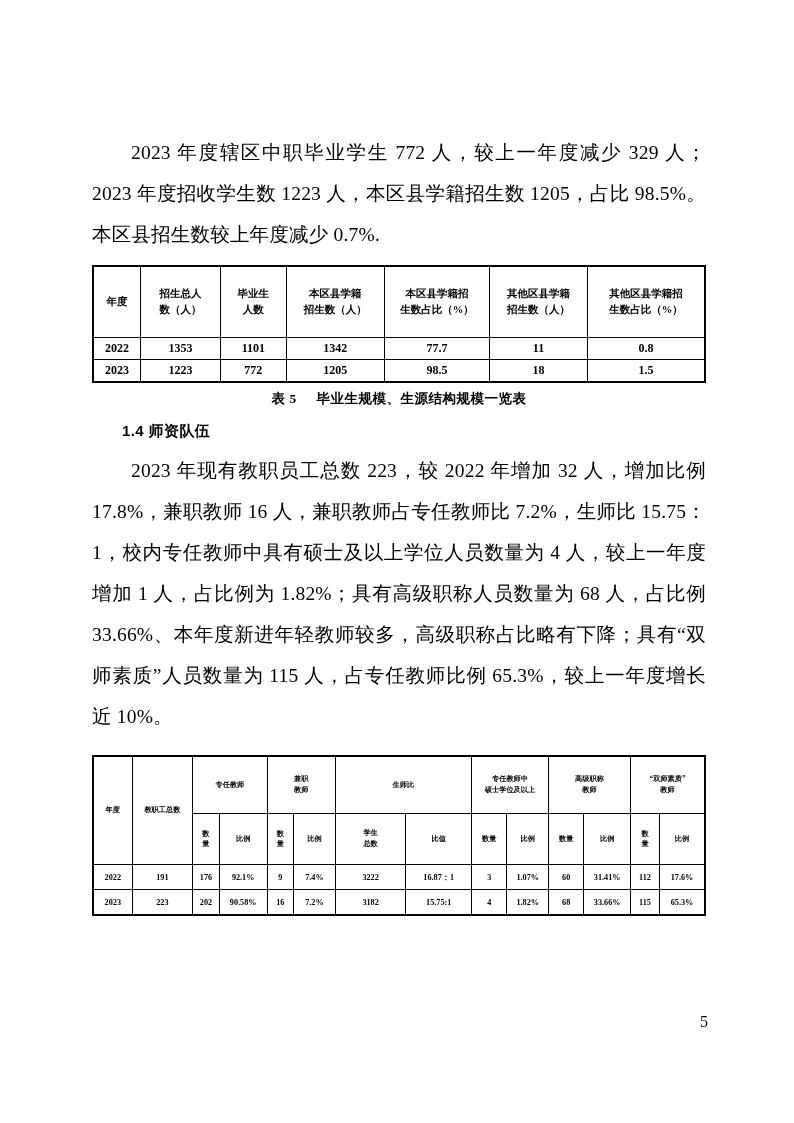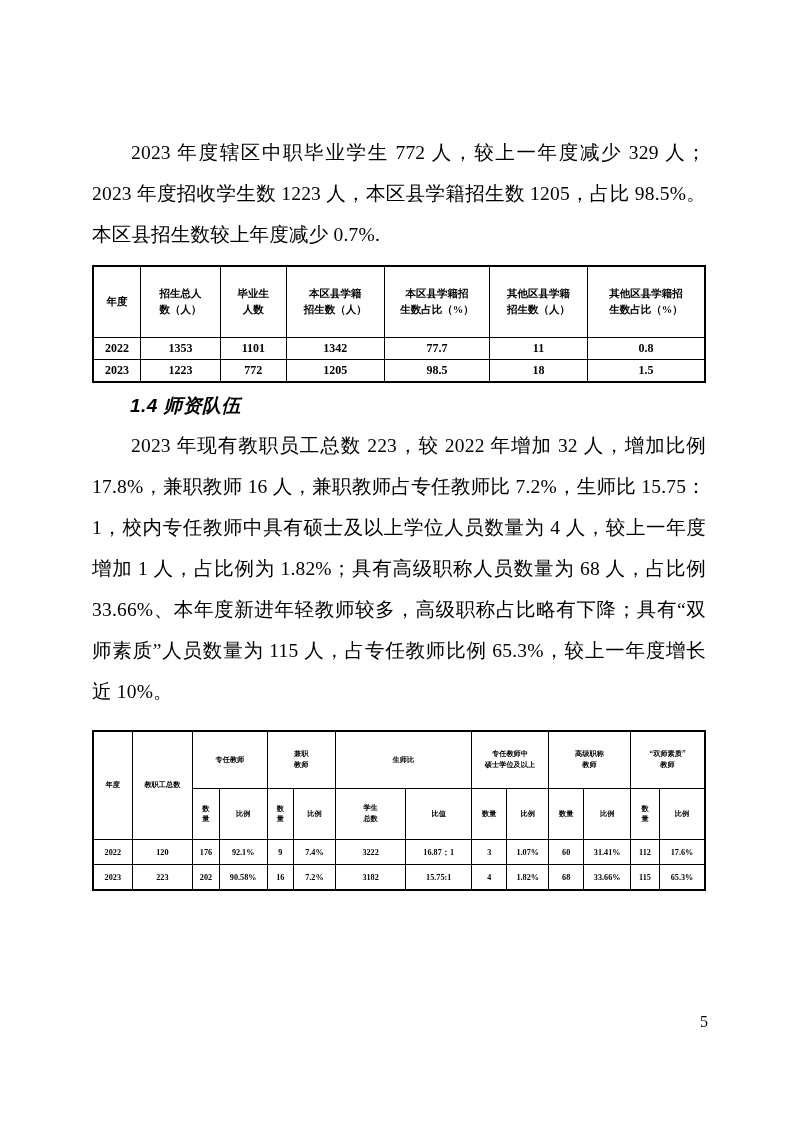--- a/index.html
+++ b/index.html
@@ -36,27 +36,26 @@
     text-justify: inter-ideograph;
     text-indent: 2em;
     margin: 0;
     letter-spacing: 0.2px;
   }
   .para.p-first { margin-bottom: 6px; }
 
   
   .section-heading {
     font-family: "Liberation Sans", "DejaVu Sans", sans-serif;
-    font-size: 19px;
+    font-size: 15px;
     font-weight: bold;
     line-height: 38px;
     margin: 4px 0 0 0;
     text-indent: 2em;
     letter-spacing: 0.4px;
-    font-style: italic;
   }
 
   
   table.doc-table {
     border-collapse: collapse;
     width: 100%;
     table-layout: fixed;
     background: #fff;
   }
   table.doc-table td,
@@ -191,20 +190,25 @@
             <td>1223</td>
             <td>772</td>
             <td>1205</td>
             <td>98.5</td>
             <td>18</td>
             <td>1.5</td>
           </tr>
         </tbody>
       </table>
 
+      <div class="tbl-caption">
+        <span>表 5</span>
+        <span class="cap-gap"></span>
+        <span>毕业生规模、生源结构规模一览表</span>
+      </div>
     </div>
 
     <h2 class="section-heading">1.4 师资队伍</h2>
 
     <p class="para">2023 年现有教职员工总数 223，较 2022 年增加 32 人，增加比例 17.8%，兼职教师 16 人，兼职教师占专任教师比 7.2%，生师比 15.75：1，校内专任教师中具有硕士及以上学位人员数量为 4 人，较上一年度增加 1 人，占比例为 1.82%；具有高级职称人员数量为 68 人，占比例 33.66%、本年度新进年轻教师较多，高级职称占比略有下降；具有“双师素质”人员数量为 115 人，占专任教师比例 65.3%，较上一年度增长近 10%。</p>
 
     <div class="tbl6-wrap">
       <table class="doc-table tbl6">
         <colgroup>
           <col style="width:6.2%">
@@ -292,21 +296,21 @@
               <span class="stack-char">量</span>
             </th>
             <th>
               <span class="hdr-line">比例</span>
             </th>
           </tr>
         </thead>
         <tbody>
           <tr>
             <td>2022</td>
-            <td>120</td>
+            <td>191</td>
             <td>176</td>
             <td>92.1%</td>
             <td>9</td>
             <td>7.4%</td>
             <td>3222</td>
             <td>16.87：1</td>
             <td>3</td>
             <td>1.07%</td>
             <td>60</td>
             <td>31.41%</td>

